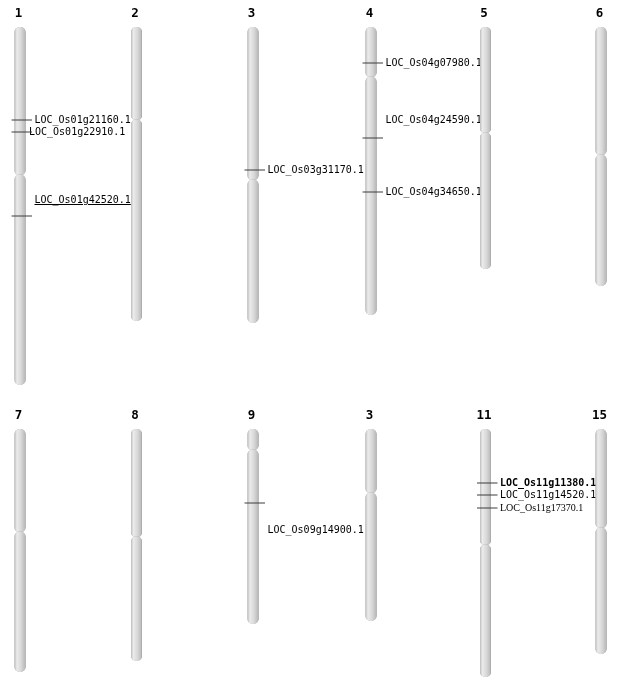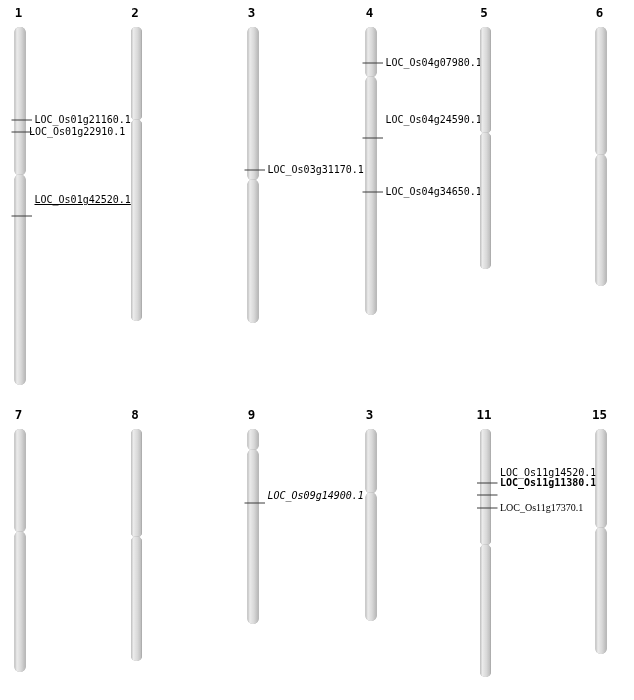--- a/index.html
+++ b/index.html
@@ -43,25 +43,25 @@
     <div class="gene-label" style="left: 267.5px; top: 170px;">LOC_Os03g31170.1</div>
     <div class="chrom-number" style="left: 369.5px; top: 6px;">4</div>
     <div class="gene-label" style="left: 385.5px; top: 63px;">LOC_Os04g07980.1</div>
     <div class="gene-label" style="left: 385.5px; top: 120px;">LOC_Os04g24590.1</div>
     <div class="gene-label" style="left: 385.5px; top: 192px;">LOC_Os04g34650.1</div>
     <div class="chrom-number" style="left: 484px; top: 6px;">5</div>
     <div class="chrom-number" style="left: 599.5px; top: 6px;">6</div>
     <div class="chrom-number" style="left: 18.5px; top: 408px;">7</div>
     <div class="chrom-number" style="left: 135px; top: 408px;">8</div>
     <div class="chrom-number" style="left: 251.5px; top: 408px;">9</div>
-    <div class="gene-label" style="left: 267.5px; top: 496px; font-style: italic;">LOC_Os09g14900.1</div>
+    <div class="gene-label" style="left: 267.5px; top: 530px;">LOC_Os09g14900.1</div>
     <div class="chrom-number" style="left: 369.5px; top: 408px;">3</div>
     <div class="chrom-number" style="left: 484px; top: 408px;">11</div>
     <div class="gene-label" style="left: 500px; top: 483px; font-weight: bold;">LOC_Os11g11380.1</div>
-    <div class="gene-label" style="left: 500px; top: 473px;">LOC_Os11g14520.1</div>
+    <div class="gene-label" style="left: 500px; top: 495px;">LOC_Os11g14520.1</div>
     <div class="gene-label" style="left: 500px; top: 508px; font-family: Liberation Serif, serif;">LOC_Os11g17370.1</div>
     <div class="chrom-number" style="left: 599.5px; top: 408px;">15</div>
     <svg width="634" height="700">
       <defs>
         <linearGradient id="chromGrad" x1="0" y1="0" x2="1" y2="0">
           <stop offset="0" stop-color="#bdbdbd"></stop>
           <stop offset="0.22" stop-color="#ebebeb"></stop>
           <stop offset="0.6" stop-color="#d8d8d8"></stop>
           <stop offset="0.92" stop-color="#bdbdbd"></stop>
           <stop offset="1" stop-color="#999999"></stop>

